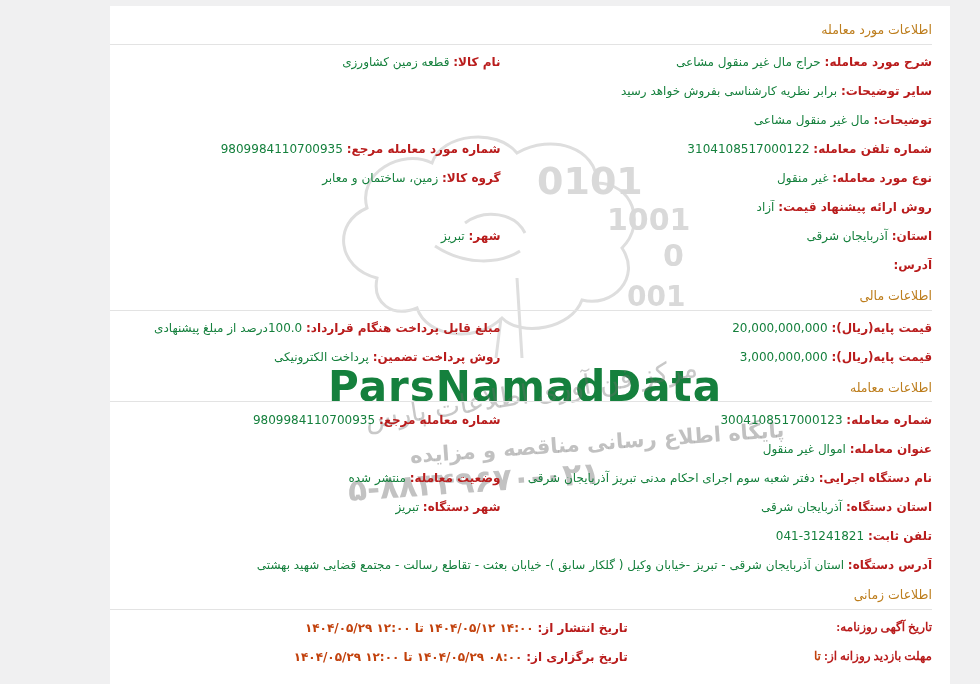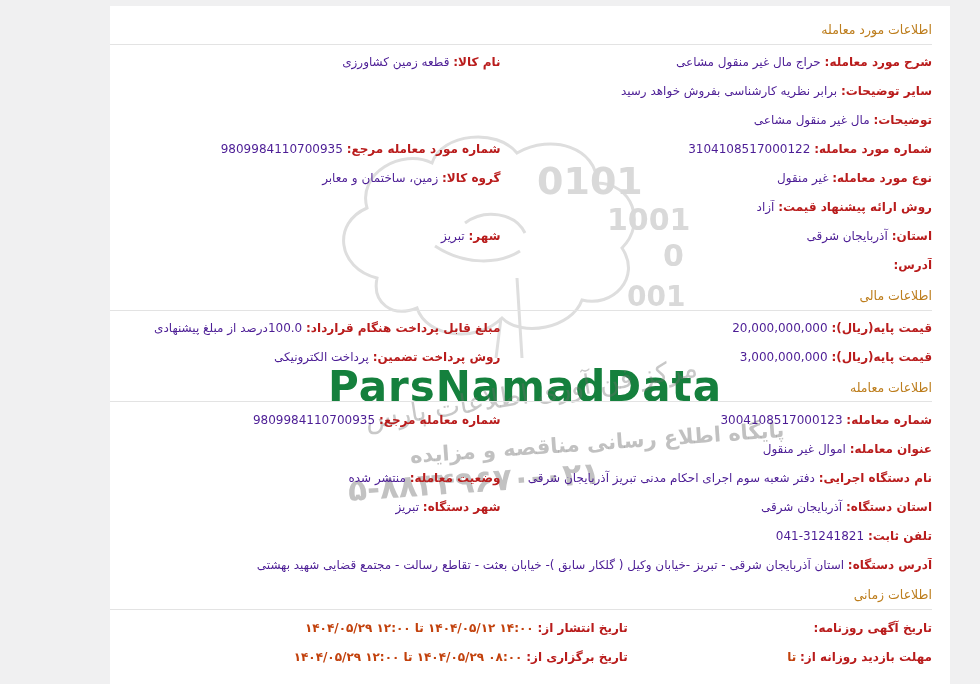--- a/index.html
+++ b/index.html
@@ -74,24 +74,24 @@
     white-space:nowrap;
   }
   .row .cell {
     flex:0 0 52.5%;
     text-align:right;
     overflow:visible;
     white-space:nowrap;
   }
   .row .cell:nth-child(2) { flex:0 0 47.5%; }
   .row.full .cell { flex:0 0 100%; overflow:hidden; }
-  .row.wide .cell:first-child { flex:0 0 37%; }
+  .row.wide .cell:first-child { flex:0 0 37%;font-family:Liberation Serif, serif; }
   .row.wide .cell:nth-child(2) { flex:0 0 63%; }
   .lbl { font-weight:bold; color:#b91c1c; }
-  .val { font-weight:normal; color:#4c1d95; }
+  .val { font-weight:normal; color:#15803d; }
   .val.bold { font-weight:bold; color:#c2410c; }
 </style>
 </head>
 <body>
 
 <div class="page">
   <div class="card">
 
     <div class="watermark" aria-hidden="true">
       <svg class="wm-tree" viewBox="0 0 430 235">
@@ -122,21 +122,21 @@
           <div class="cell"><span class="lbl">شرح مورد معامله:</span> <span class="val">حراج مال غیر منقول مشاعی</span></div>
           <div class="cell"><span class="lbl">نام کالا:</span> <span class="val">قطعه زمین کشاورزی</span></div>
         </div>
         <div class="row full">
           <div class="cell"><span class="lbl">سایر توضیحات:</span> <span class="val">برابر نظریه کارشناسی بفروش خواهد رسید</span></div>
         </div>
         <div class="row full">
           <div class="cell"><span class="lbl">توضیحات:</span> <span class="val">مال غیر منقول مشاعی</span></div>
         </div>
         <div class="row">
-          <div class="cell"><span class="lbl">شماره مورد معامله:</span> <span class="val">3104108517000122</span></div>
+          <div class="cell"><span class="lbl">شماره تلفن معامله:</span> <span class="val">3104108517000122</span></div>
           <div class="cell"><span class="lbl">شماره مورد معامله مرجع:</span> <span class="val">9809984110700935</span></div>
         </div>
         <div class="row">
           <div class="cell"><span class="lbl">نوع مورد معامله:</span> <span class="val">غیر منقول</span></div>
           <div class="cell"><span class="lbl">گروه کالا:</span> <span class="val">زمین، ساختمان و معابر</span></div>
         </div>
         <div class="row full">
           <div class="cell"><span class="lbl">روش ارائه پیشنهاد قیمت:</span> <span class="val">آزاد</span></div>
         </div>
         <div class="row">

